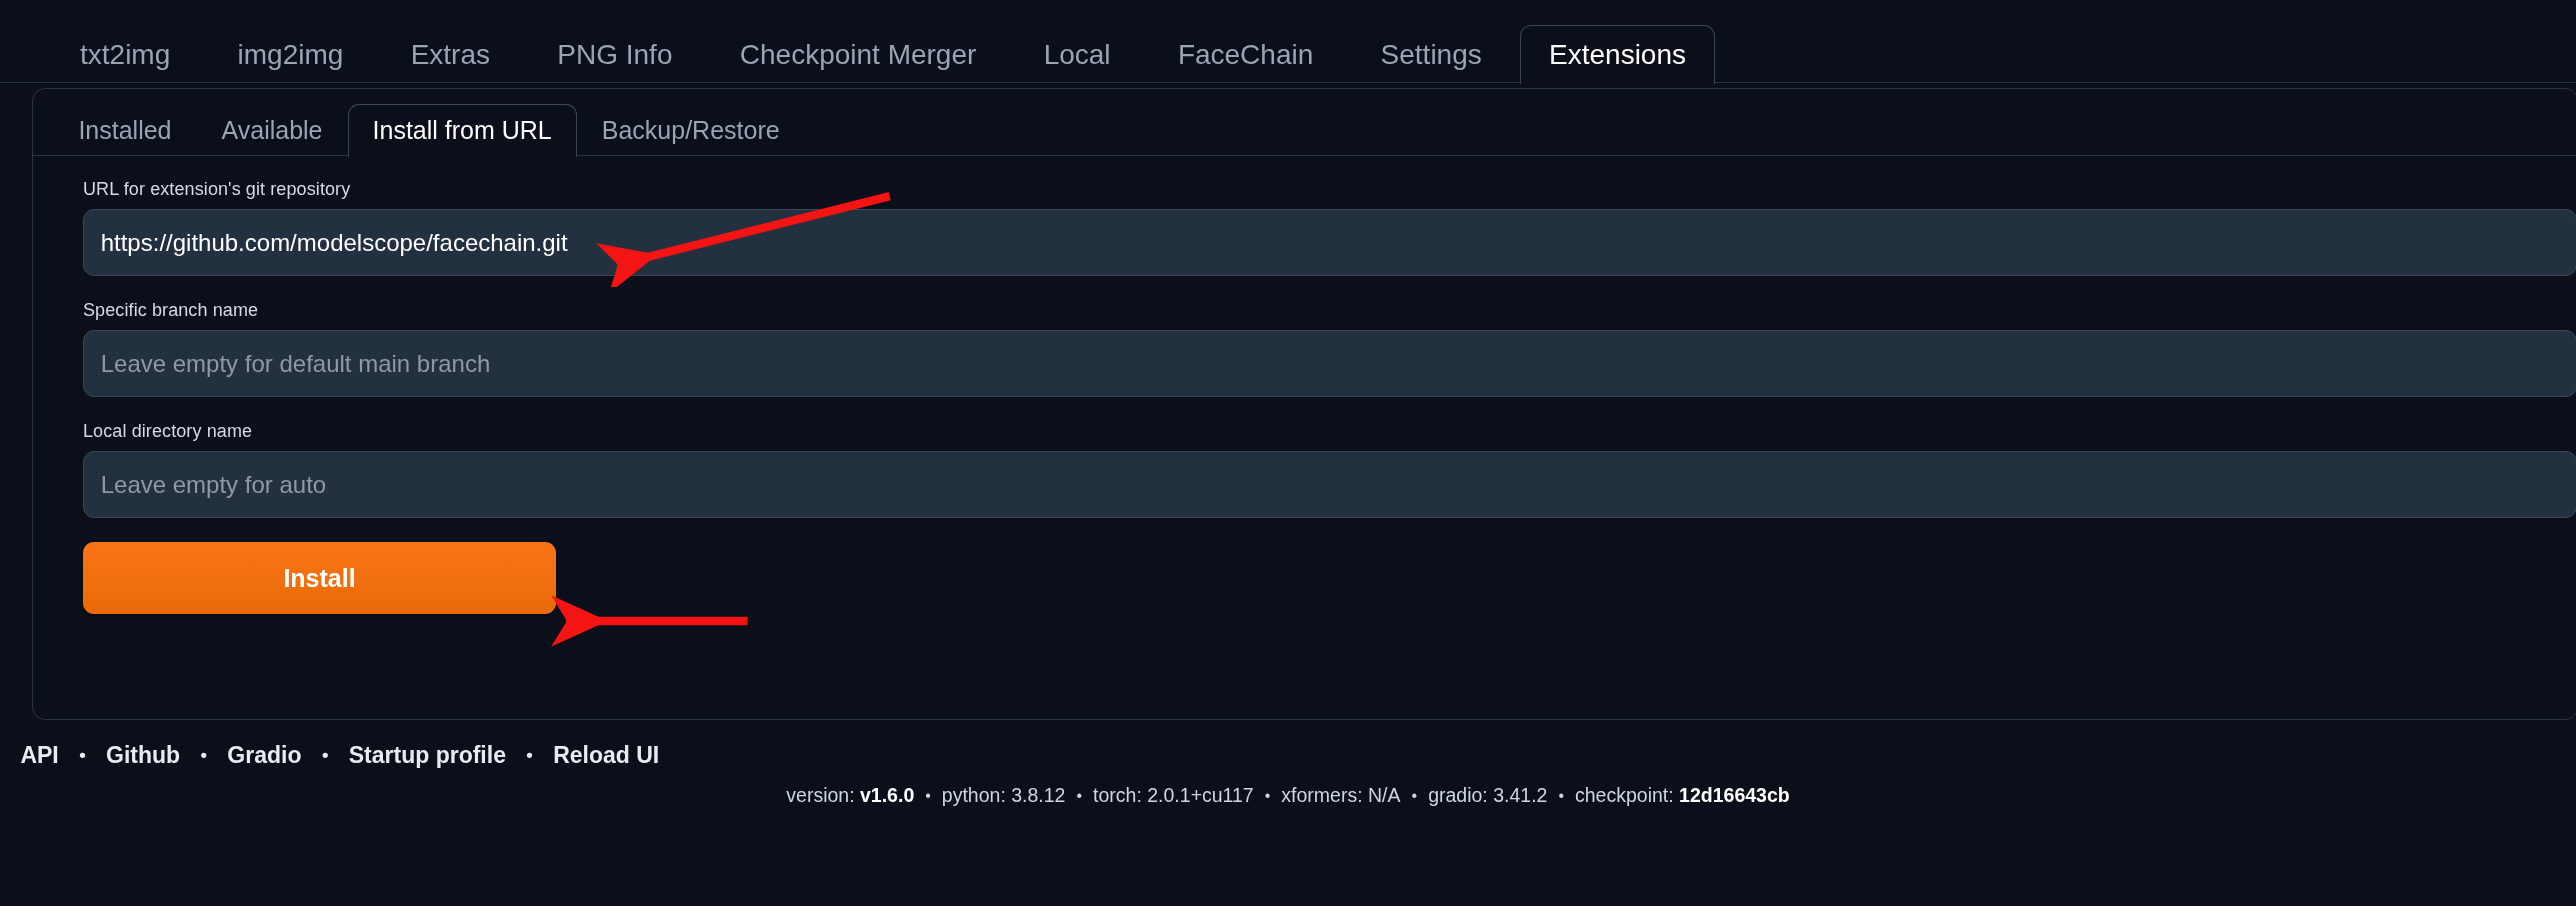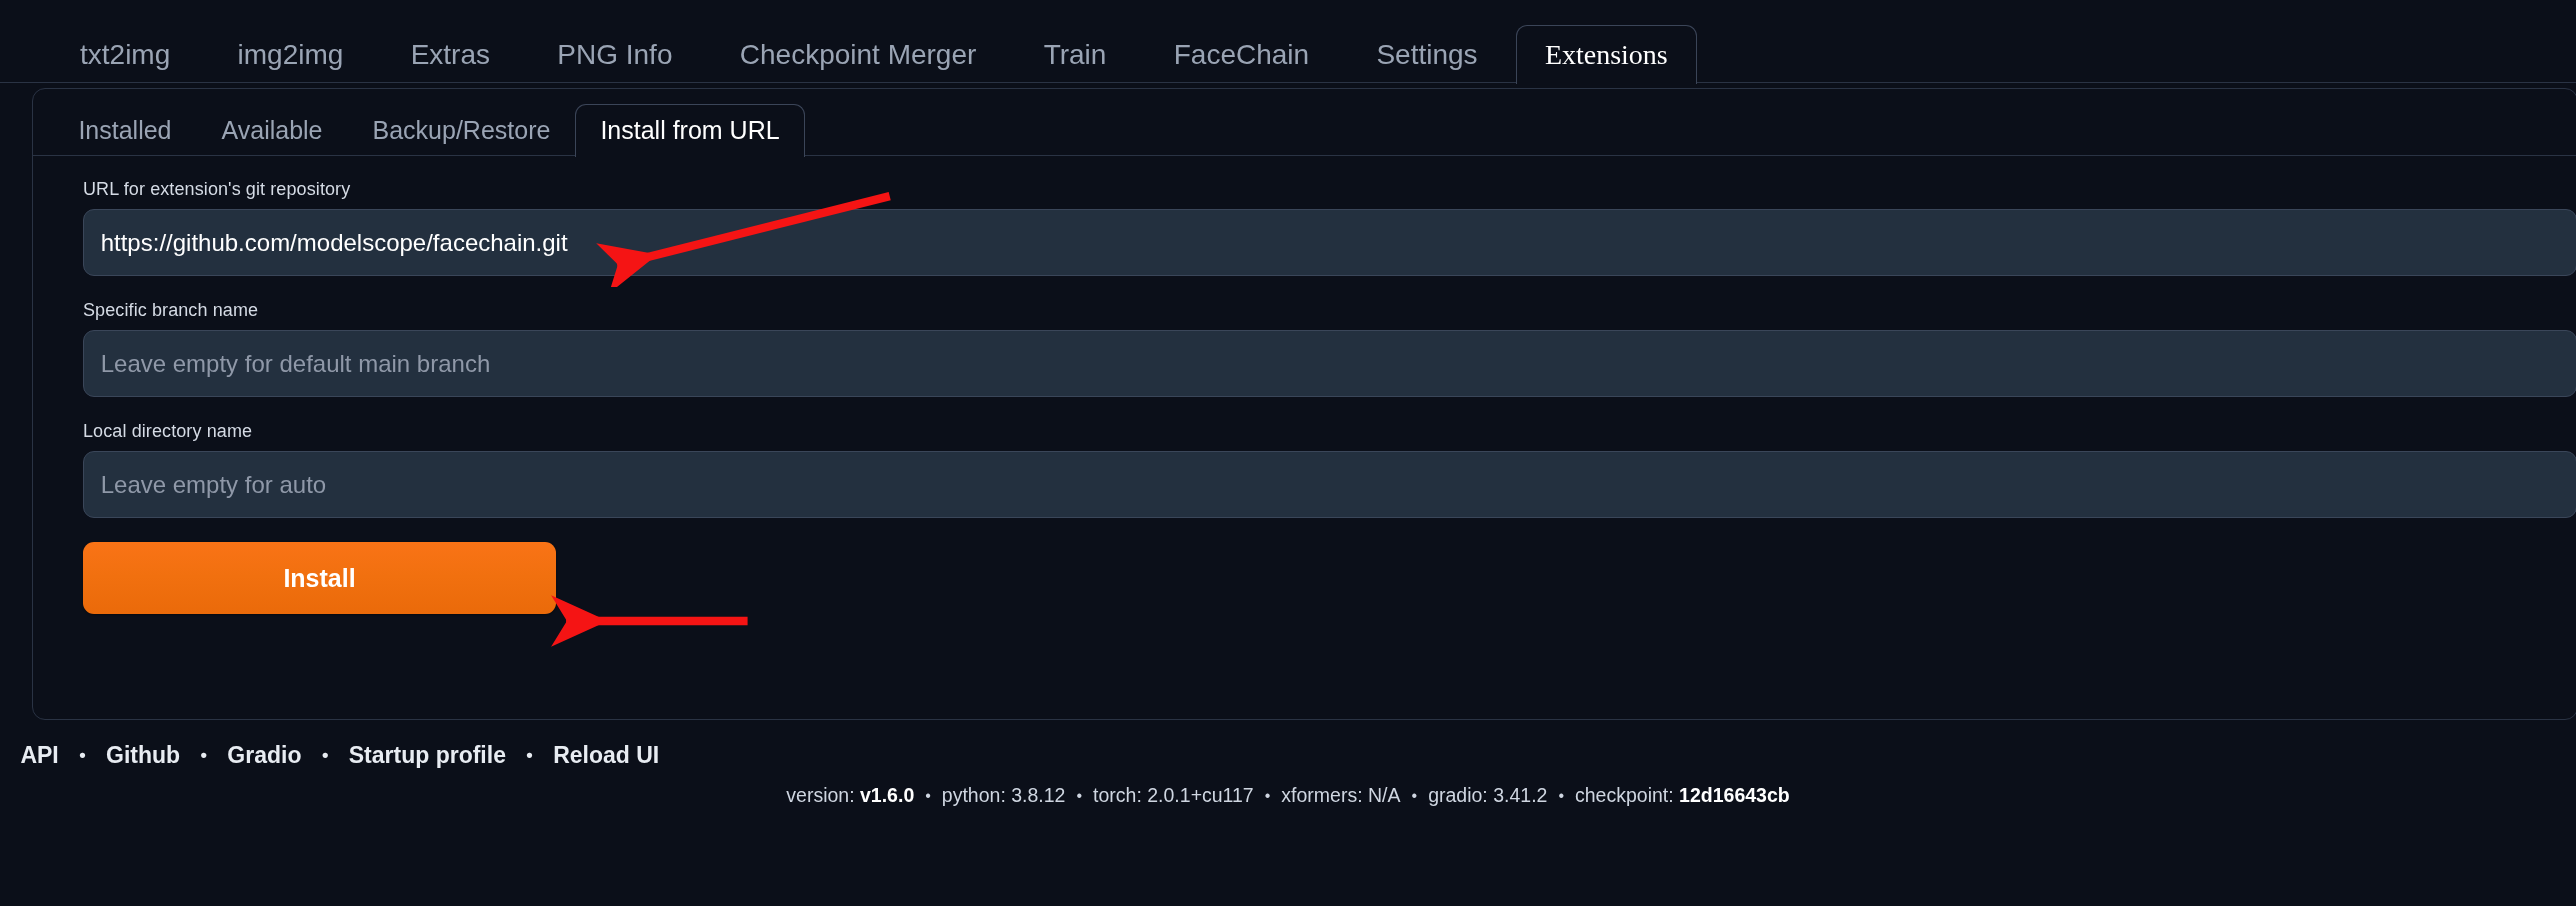--- a/index.html
+++ b/index.html
@@ -50,21 +50,20 @@
     border: 1.9px solid transparent;
     border-bottom: none;
     border-radius: 11px 11px 0 0;
     box-sizing: border-box;
     bottom: -1.9px;
   }
   .main-tab.active {
     color: #ffffff;
     background: #0b0f19;
     border-color: #3b4558;
-    font-family: Liberation Serif, serif;
   }
 
   
   #extensions-panel {
     position: absolute;
     left: 32px;
     top: 88px;
     width: 2546px;
     height: 632px;
     border: 1.9px solid #2a3344;
@@ -207,33 +206,33 @@
 <body>
 
 <div id="app-root">
 
   <div id="main-tabbar">
     <div class="main-tab">txt2img</div>
     <div class="main-tab">img2img</div>
     <div class="main-tab">Extras</div>
     <div class="main-tab">PNG Info</div>
     <div class="main-tab">Checkpoint Merger</div>
-    <div class="main-tab">Train</div>
+    <div class="main-tab">Local</div>
     <div class="main-tab">FaceChain</div>
     <div class="main-tab">Settings</div>
     <div class="main-tab active">Extensions</div>
   </div>
 
   <div id="extensions-panel">
 
     <div id="sub-tabbar">
       <div class="sub-tab">Installed</div>
       <div class="sub-tab">Available</div>
+      <div class="sub-tab active">Install from URL</div>
       <div class="sub-tab">Backup/Restore</div>
-      <div class="sub-tab active">Install from URL</div>
     </div>
 
     <div id="install-form">
 
       <div class="field-label">URL for extension's git repository</div>
       <div class="text-input">https://github.com/modelscope/facechain.git</div>
 
       <div class="field-label">Specific branch name</div>
       <div class="text-input placeholder">Leave empty for default main branch</div>
 

